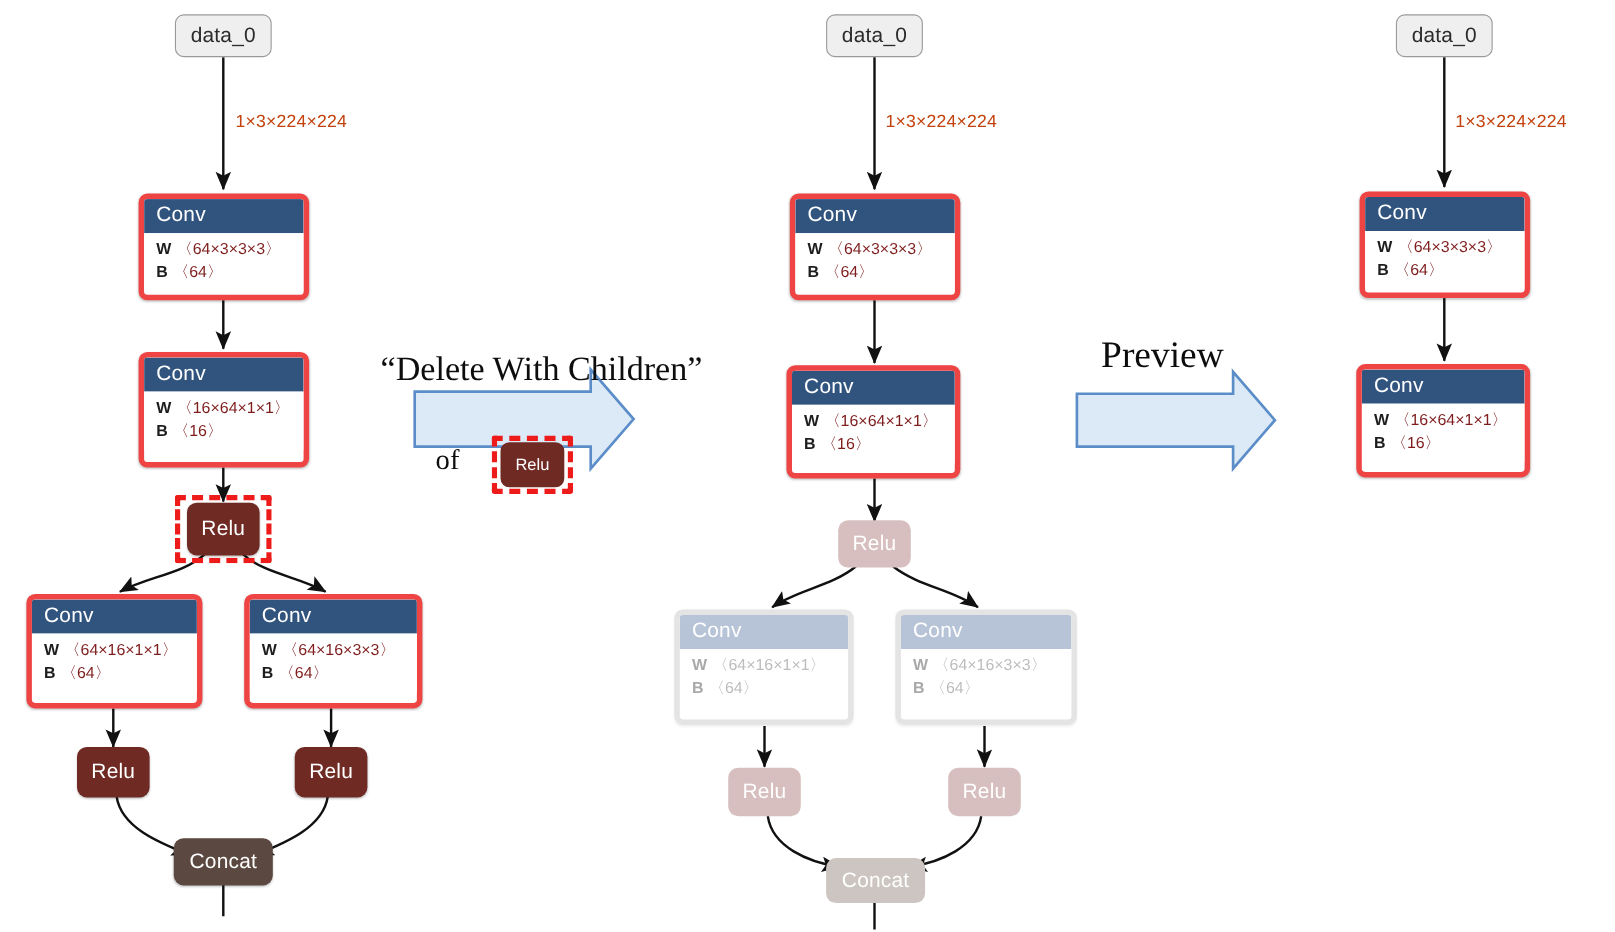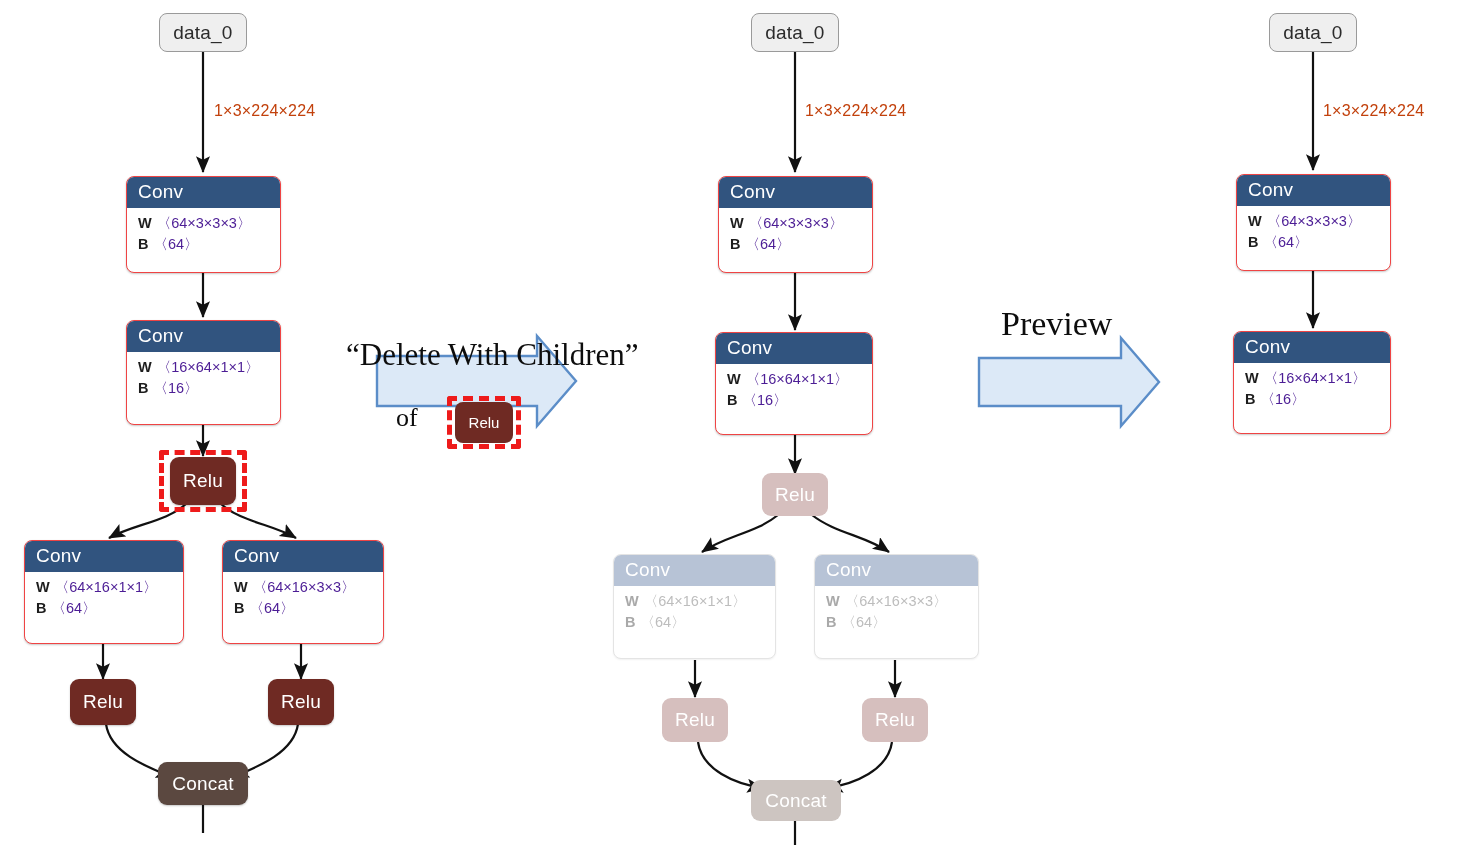--- a/index.html
+++ b/index.html
@@ -45,21 +45,21 @@
     color: #2b2b2b;
     font-size: 19px;
     letter-spacing: 0.2px;
   }
 
   
   .node-op {
     border-radius: 8px;
     overflow: hidden;
     background: #ffffff;
-    border: 1px solid #ef4444;
+    border: 5px solid #ef4444;
     box-shadow: 0 1px 2px rgba(0,0,0,0.22);
     display: flex;
     flex-direction: column;
   }
   .node-op .op-title {
     background: #31547f;
     color: #ffffff;
     font-size: 19px;
     padding: 4px 0 5px 11px;
     line-height: 1.15;
@@ -71,21 +71,21 @@
     color: #3a3a3a;
     font-size: 14.5px;
     line-height: 1.45;
   }
   .node-op .op-body .kname {
     font-weight: bold;
     color: #1d1d1d;
     margin-right: 5px;
   }
   .node-op .op-body .kval {
-    color: #4c1d95;
+    color: #7f1d1d;
   }
 
   
   .node-chip {
     border-radius: 9px;
     display: flex;
     align-items: center;
     justify-content: center;
     color: #ffffff;
     font-size: 19px;
@@ -121,21 +121,21 @@
     letter-spacing: 0.2px;
   }
 
   
   .anno-text {
     position: absolute;
     font-family: "Liberation Serif", serif;
     color: #0d0d0d;
     white-space: nowrap;
   }
-  .anno-main { font-size: 31px; margin-top: 20px; }
+  .anno-main { font-size: 31px; }
   .anno-of   { font-size: 26px; }
   .anno-preview { font-size: 34px; }
 
   .chip-inline {
     position: absolute;
     background: #6f2a23;
     color: #ffffff;
     border-radius: 8px;
     display: flex;
     align-items: center;

